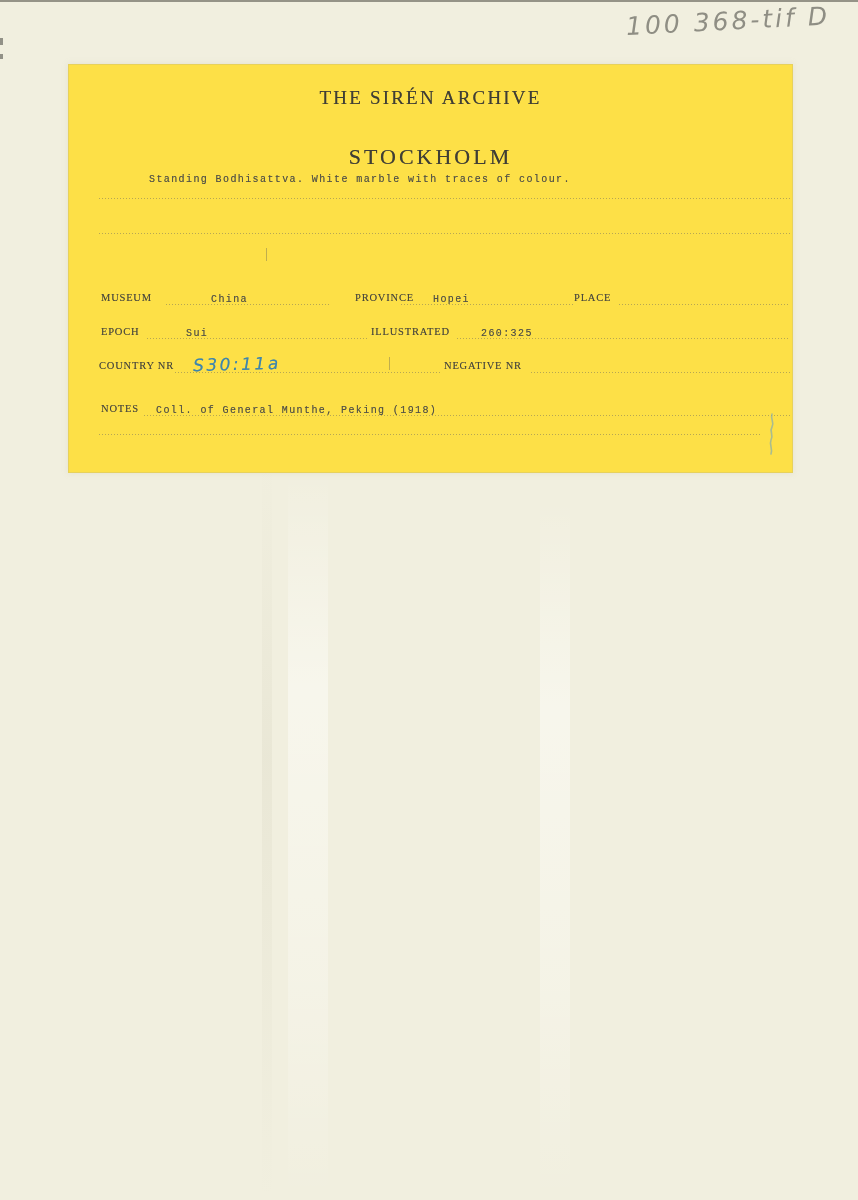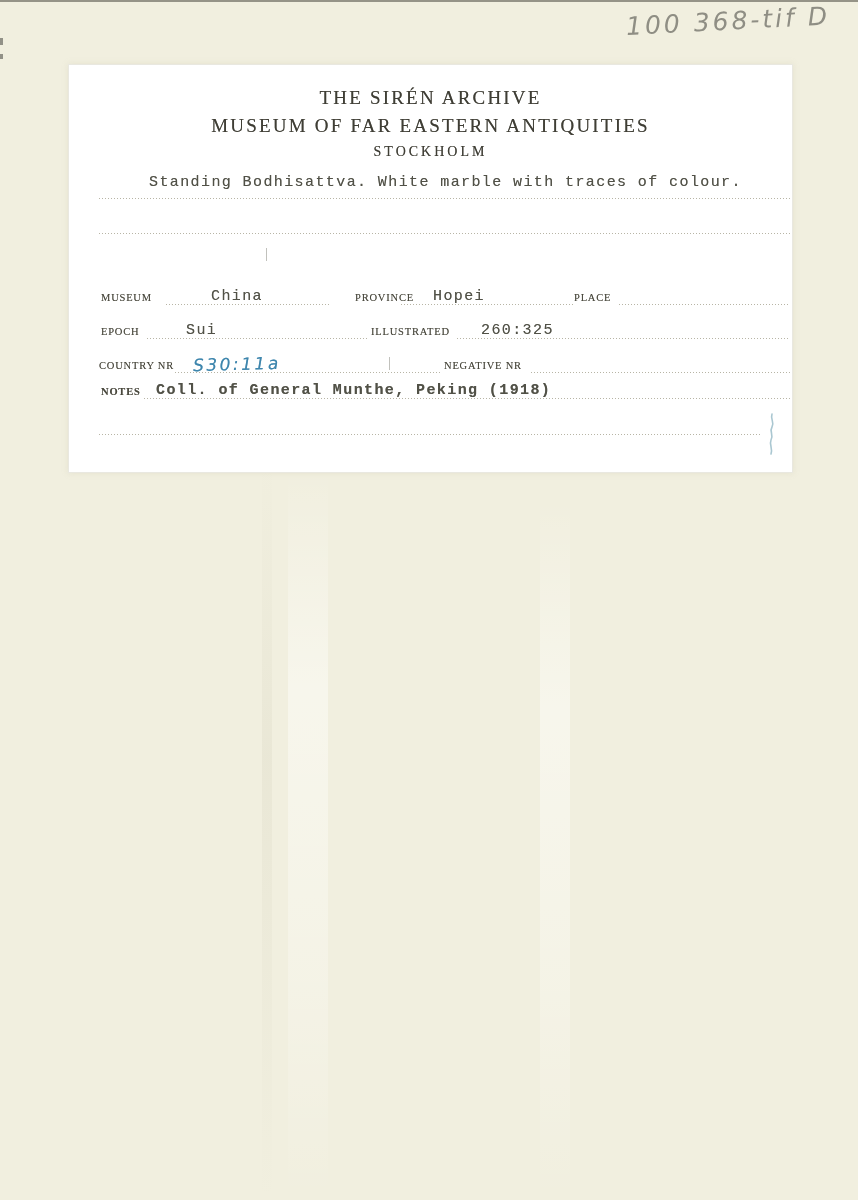--- a/index.html
+++ b/index.html
@@ -19,35 +19,35 @@
   .annotation{
     position:absolute;left:626px;top:6px;width:230px;
     font-family:"DejaVu Sans",sans-serif;font-style:italic;
     font-size:25px;color:#8f8e84;letter-spacing:3px;
     transform:rotate(-3deg);white-space:nowrap;
   }
 
   
   .card{
     position:absolute;left:68px;top:64px;width:725px;height:409px;
-    background:#ffffff;
+    background:#fde047;
     border:1px solid rgba(175,172,145,0.28);
     box-sizing:border-box;
     box-shadow:0 0 6px rgba(190,186,160,0.25);
   }
   .hdr{position:absolute;left:0;width:100%;text-align:center;
     color:#3f3e35;letter-spacing:2.2px;font-weight:400;
     text-shadow:0 0 .5px rgba(63,62,53,.6);}
   .hdr.l1{top:22px;font-size:19px;}
   .hdr.l2{top:50px;font-size:19px;}
-  .hdr.l3{top:79px;font-size:14px;letter-spacing:3px;}
+  .hdr.l3{top:79px;font-size:22px;letter-spacing:3px;}
 
   .typed{
     font-family:"Liberation Mono","DejaVu Sans Mono",monospace;
-    font-size:15px;letter-spacing:1.4px;color:#515147;
+    font-size:10px;letter-spacing:1.4px;color:#515147;
     text-shadow:0 0 .6px rgba(80,80,70,.55);white-space:nowrap;
   }
   .desc{position:absolute;left:80px;top:109px;}
 
   .dots{position:absolute;height:1px;
     background:repeating-linear-gradient(90deg,rgba(125,120,92,.55) 0 1px,rgba(125,120,92,0) 1px 3px);}
 
   .frow{position:absolute;left:0;width:725px;height:19px;}
   .lbl{position:absolute;bottom:2px;font-size:10.5px;letter-spacing:.8px;
     color:#49483d;white-space:nowrap;text-shadow:0 0 .4px rgba(73,72,61,.5);}
@@ -72,21 +72,20 @@
 <div class="left-notch" style="top:54px;height:5px;"></div>
 <div class="streak light" style="left:288px;top:470px;width:40px;height:730px;"></div>
 <div class="streak light" style="left:540px;top:500px;width:30px;height:700px;"></div>
 <div class="streak dark" style="left:262px;top:460px;width:10px;height:740px;"></div>
 
 <div class="annotation">100 368-tif  D</div>
 
 <div class="card">
 
   <div class="hdr l1">THE SIRÉN ARCHIVE</div>
-  <div class="hdr l2">MUSEUM OF FAR EASTERN ANTIQUITIES</div>
   <div class="hdr l3">STOCKHOLM</div>
 
   <div class="typed desc">Standing Bodhisattva. White marble with traces of colour.</div>
   <div class="dots" style="left:30px;top:133px;width:691px;"></div>
 
   <div class="dots" style="left:30px;top:168px;width:691px;"></div>
 
   <div class="tick" style="left:197px;top:183px;height:13px;"></div>
 
 
@@ -115,21 +114,21 @@
 
   <div class="frow" style="top:289px;">
     <span class="lbl" style="left:30px;">COUNTRY NR</span>
     <div class="rdots" style="left:106px;width:267px;"></div>
     <span class="val blue" style="left:124px;">S30:11a</span>
     <span class="lbl" style="left:375px;">NEGATIVE NR</span>
     <div class="rdots" style="left:462px;width:259px;"></div>
     <span class="typed val" style="left:470px;"></span>
   </div>
 
-  <div class="frow" style="top:315px;font-weight:bold;">
+  <div class="frow" style="top:332px;">
     <span class="lbl" style="left:32px;">NOTES</span>
     <div class="rdots" style="left:75px;width:646px;"></div>
     <span class="typed val" style="left:87px;">Coll. of General Munthe, Peking (1918)</span>
   </div>
 
   <div class="dots" style="left:30px;top:369px;width:663px;"></div>
 </div>
 
 <svg class="squiggle" width="16" height="44" viewBox="0 0 16 44">
   <path d="M9 2 C 7 8, 12 10, 9 15 C 6 20, 11 22, 8 28 C 6 33, 10 36, 8 42" fill="none" stroke="#7da9b8" stroke-width="1.6" opacity="0.65" stroke-linecap="round"></path>

